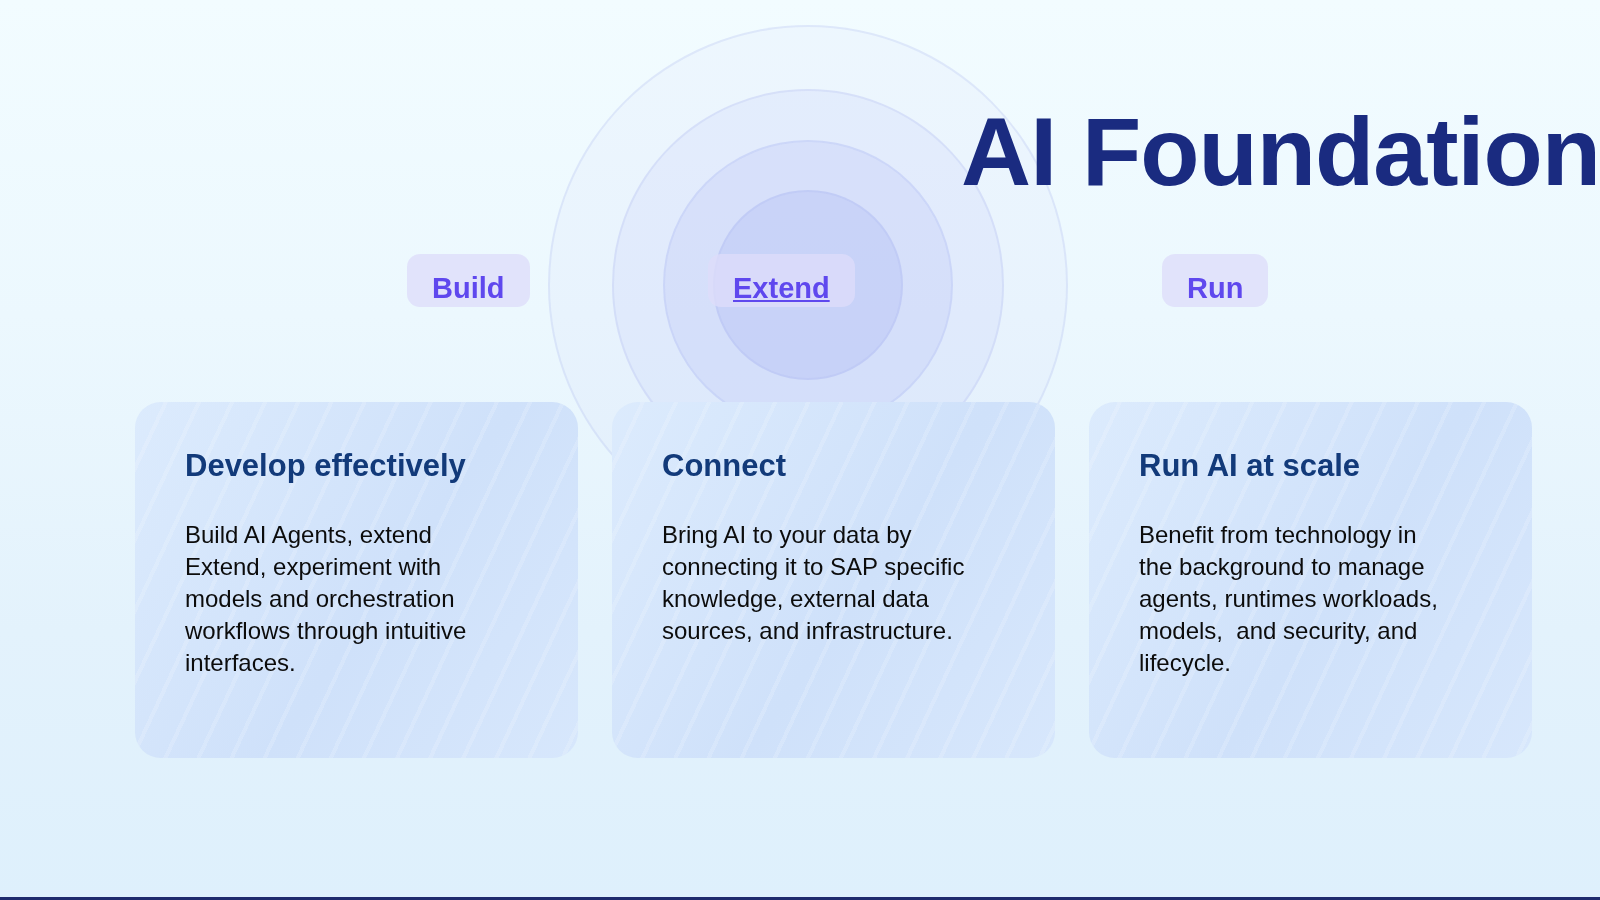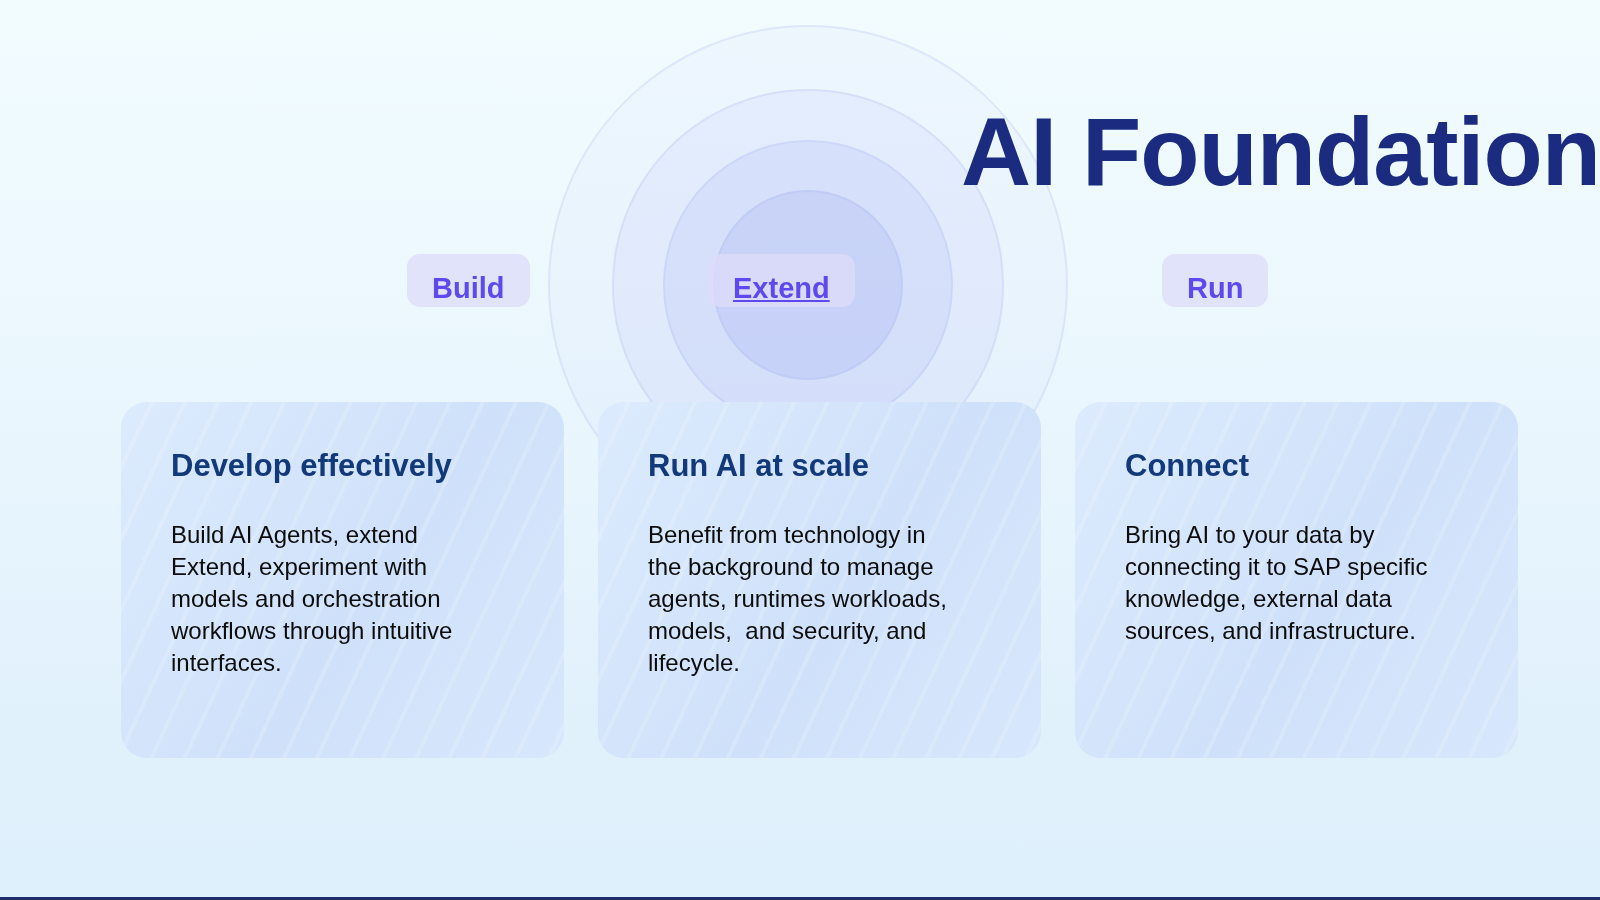--- a/index.html
+++ b/index.html
@@ -35,21 +35,21 @@
     border-radius: 13px;
     background: rgba(222, 220, 250, 0.78);
     color: #5f48ee; font-size: 29px; font-weight: bold;
     text-align: center; cursor: pointer;
   }
   .pill-build  { left: 407px; }
   .pill-extend { left: 708px; text-decoration: underline; }
   .pill-run    { left: 1162px; }
 
   .cards {
-    position: absolute; left: 121px; top: 402px;
+    position: absolute; left: 135px; top: 402px;
     display: flex; gap: 34px;
   }
   .card {
     width: 443px; height: 356px;
     border-radius: 26px;
     padding: 46px 48px 0 50px;
     background:
       repeating-linear-gradient(115deg,
         rgba(255,255,255,0) 0 26px,
         rgba(255,255,255,0.16) 26px 30px),
@@ -88,29 +88,29 @@
 <div class="cards">
   <div class="card">
     <div class="card-heading">Develop effectively</div>
     <div class="card-body">Build AI Agents, extend
 Extend, experiment with
 models and orchestration
 workflows through intuitive
 interfaces.</div>
   </div>
   <div class="card">
+    <div class="card-heading">Connect</div>
+    <div class="card-body">Bring AI to your data by
+connecting it to SAP specific
+knowledge, external data
+sources, and infrastructure.</div>
+  </div>
+  <div class="card">
     <div class="card-heading">Run AI at scale</div>
     <div class="card-body">Benefit from technology in
 the background to manage
 agents, runtimes workloads,
 models,  and security, and
 lifecycle.</div>
   </div>
-  <div class="card">
-    <div class="card-heading">Connect</div>
-    <div class="card-body">Bring AI to your data by
-connecting it to SAP specific
-knowledge, external data
-sources, and infrastructure.</div>
-  </div>
 </div>
 
 <div class="bottom-bar"></div>
 
 </body></html>

